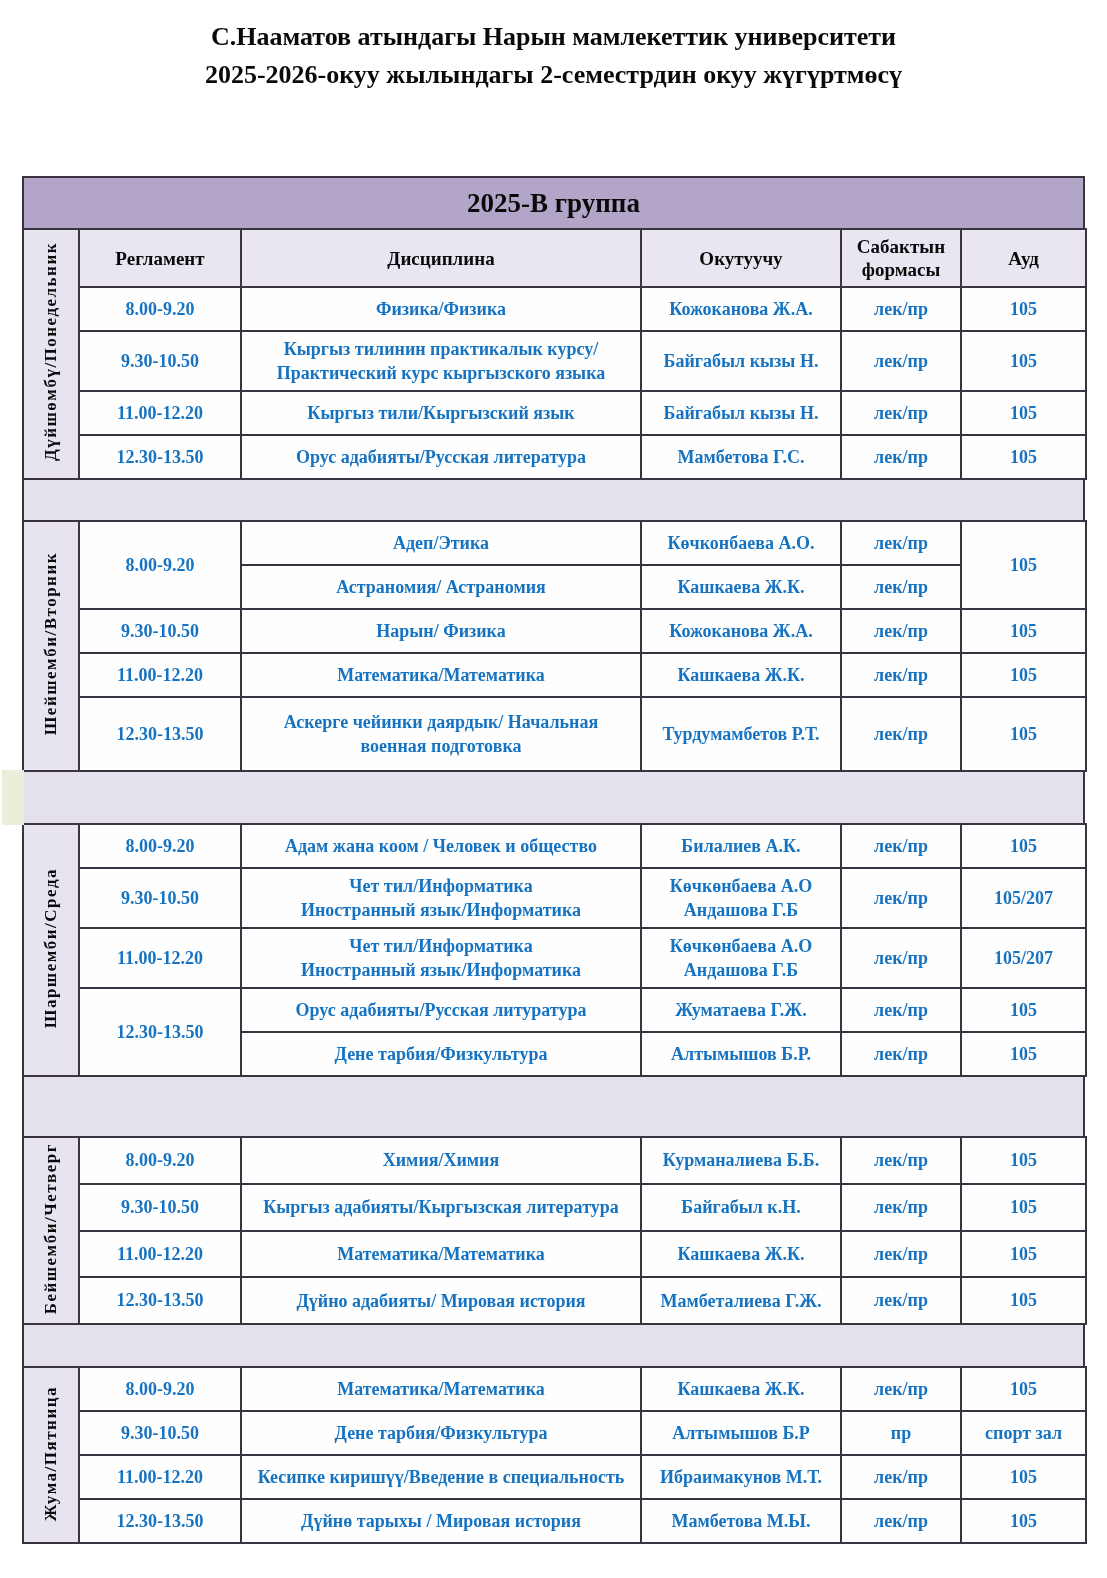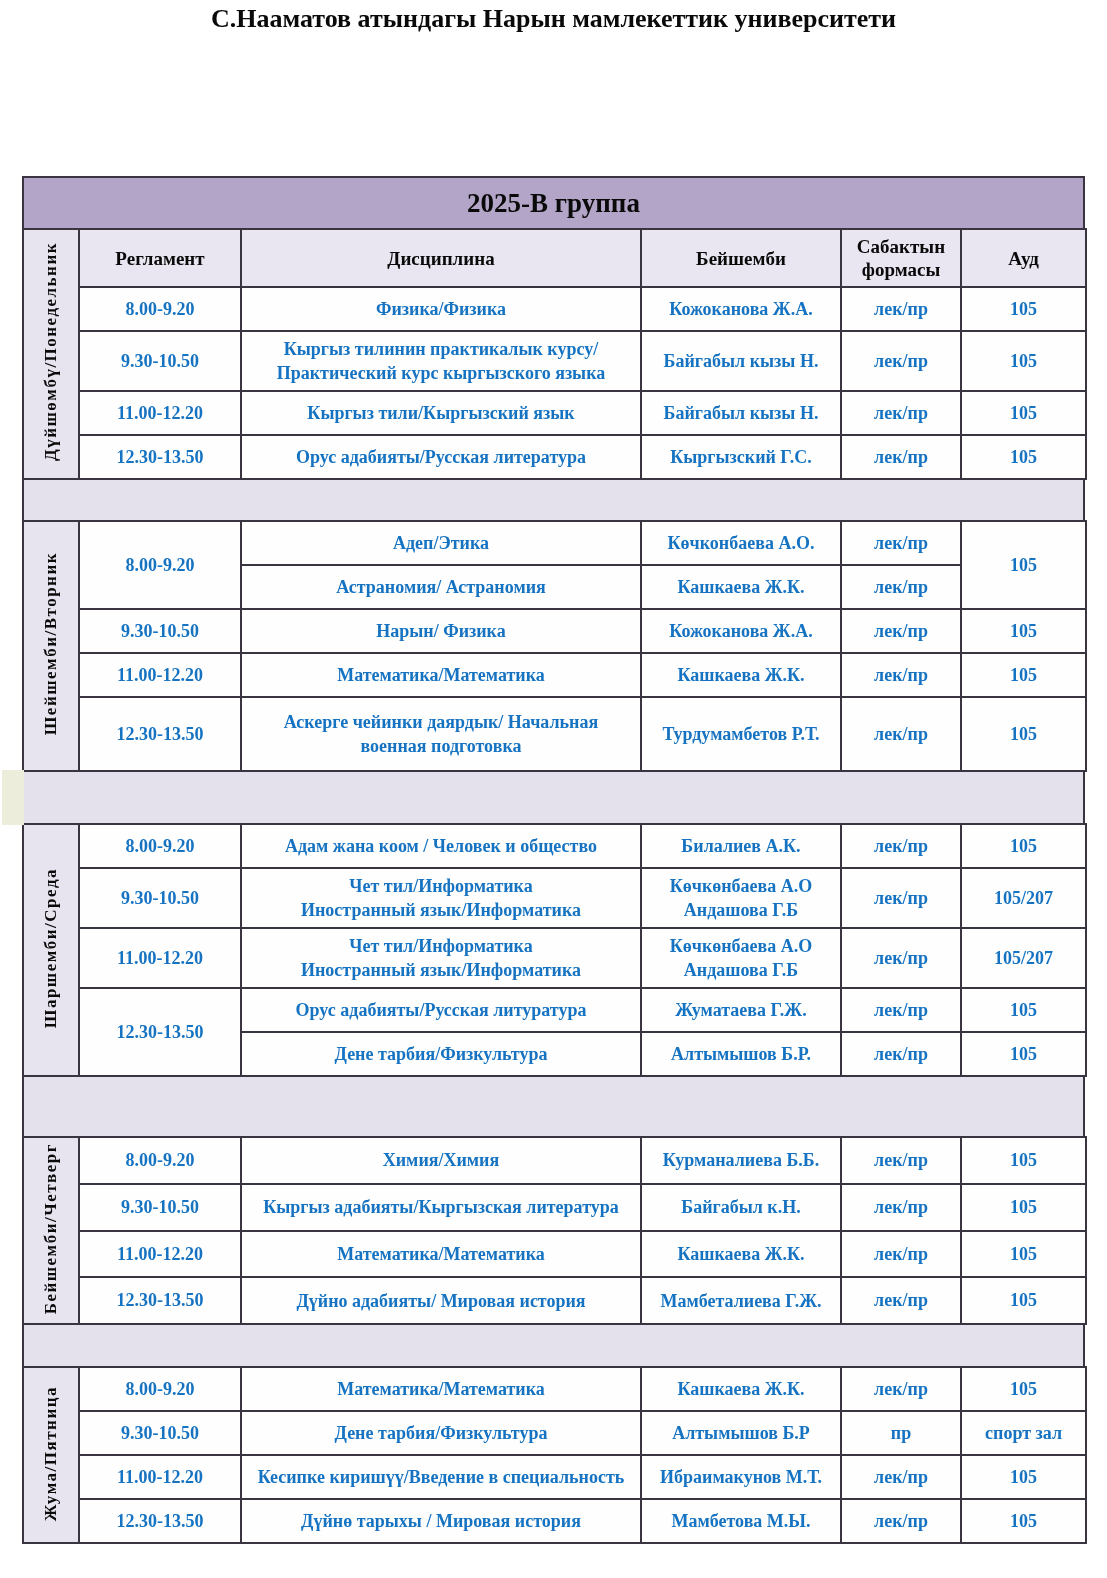--- a/index.html
+++ b/index.html
@@ -1,21 +1,21 @@
 <!DOCTYPE html>
 <html><head>
 <meta charset="utf-8">
 <style>
   html,body{margin:0;padding:0;}
   body{
     width:1107px;height:1578px;background:#ffffff;
     font-family:"Liberation Serif","DejaVu Serif",serif;
     position:relative;overflow:hidden;
   }
-  .titles{text-align:center;font-weight:bold;color:#0a0a0a;}
+  .titles{padding-top:18px;text-align:center;font-weight:bold;color:#0a0a0a;}
   .title-line{font-size:26px;line-height:38px;white-space:nowrap;}
   .schedule{position:absolute;left:22px;top:176px;width:980px;}
   .banner{
     box-sizing:border-box;width:1063px;height:52px;background:#b2a5c7;
     border:2px solid #39343f;border-bottom:none;
     display:flex;align-items:center;justify-content:center;
     font-size:27px;font-weight:bold;color:#0a0a0a;
   }
   table.day-table{border-collapse:collapse;width:1063px;table-layout:fixed;}
   table.day-table td{
@@ -41,40 +41,41 @@
   .gap-2{height:51px;}
   .gap-3{height:59px;}
   .gap-4{height:41px;}
   .cream-strip{position:absolute;left:-22px;top:-2px;width:22px;height:calc(100% + 4px);background:#ecedda;}
 </style>
 </head>
 <body>
 
 <div class="titles">
   <div class="title-line">С.Нааматов атындагы Нарын мамлекеттик университети</div>
+  <div class="title-line">2025-2026-окуу жылындагы 2-семестрдин окуу жүгүртмөсү</div>
 </div>
 
 <div class="schedule">
   <div class="banner">2025-В группа</div>
   <div id="schedule-sections">
       <table class="day-table">
         <colgroup>
           <col style="width: 56px;">
           <col style="width: 162px;">
           <col style="width: 400px;">
           <col style="width: 200px;">
           <col style="width: 120px;">
           <col style="width: 125px;">
         </colgroup>
         <tbody>
           <tr>
             <td class="day-cell" rowspan="5"><span>Дүйшөмбү/Понедельник</span></td>
             <td class="col-header">Регламент</td>
             <td class="col-header">Дисциплина</td>
-            <td class="col-header">Бейшемби</td>
+            <td class="col-header">Окутуучу</td>
             <td class="col-header">Сабактын формасы</td>
             <td class="col-header">Ауд</td>
           </tr>
           <tr>
             <td class="time-cell">8.00-9.20</td>
             <td class="subject-cell">Физика/Физика</td>
             <td class="teacher-cell">Кожоканова Ж.А.</td>
             <td class="form-cell">лек/пр</td>
             <td class="room-cell">105</td>
           </tr>
@@ -88,21 +89,21 @@
           <tr>
             <td class="time-cell">11.00-12.20</td>
             <td class="subject-cell">Кыргыз тили/Кыргызский язык</td>
             <td class="teacher-cell">Байгабыл кызы Н.</td>
             <td class="form-cell">лек/пр</td>
             <td class="room-cell">105</td>
           </tr>
           <tr>
             <td class="time-cell">12.30-13.50</td>
             <td class="subject-cell">Орус адабияты/Русская литература</td>
-            <td class="teacher-cell">Кыргызский Г.С.</td>
+            <td class="teacher-cell">Мамбетова Г.С.</td>
             <td class="form-cell">лек/пр</td>
             <td class="room-cell">105</td>
           </tr>
         </tbody>
       </table>
       <div class="gap gap-1"></div>
       <table class="day-table">
         <colgroup>
           <col style="width: 56px;">
           <col style="width: 162px;">

